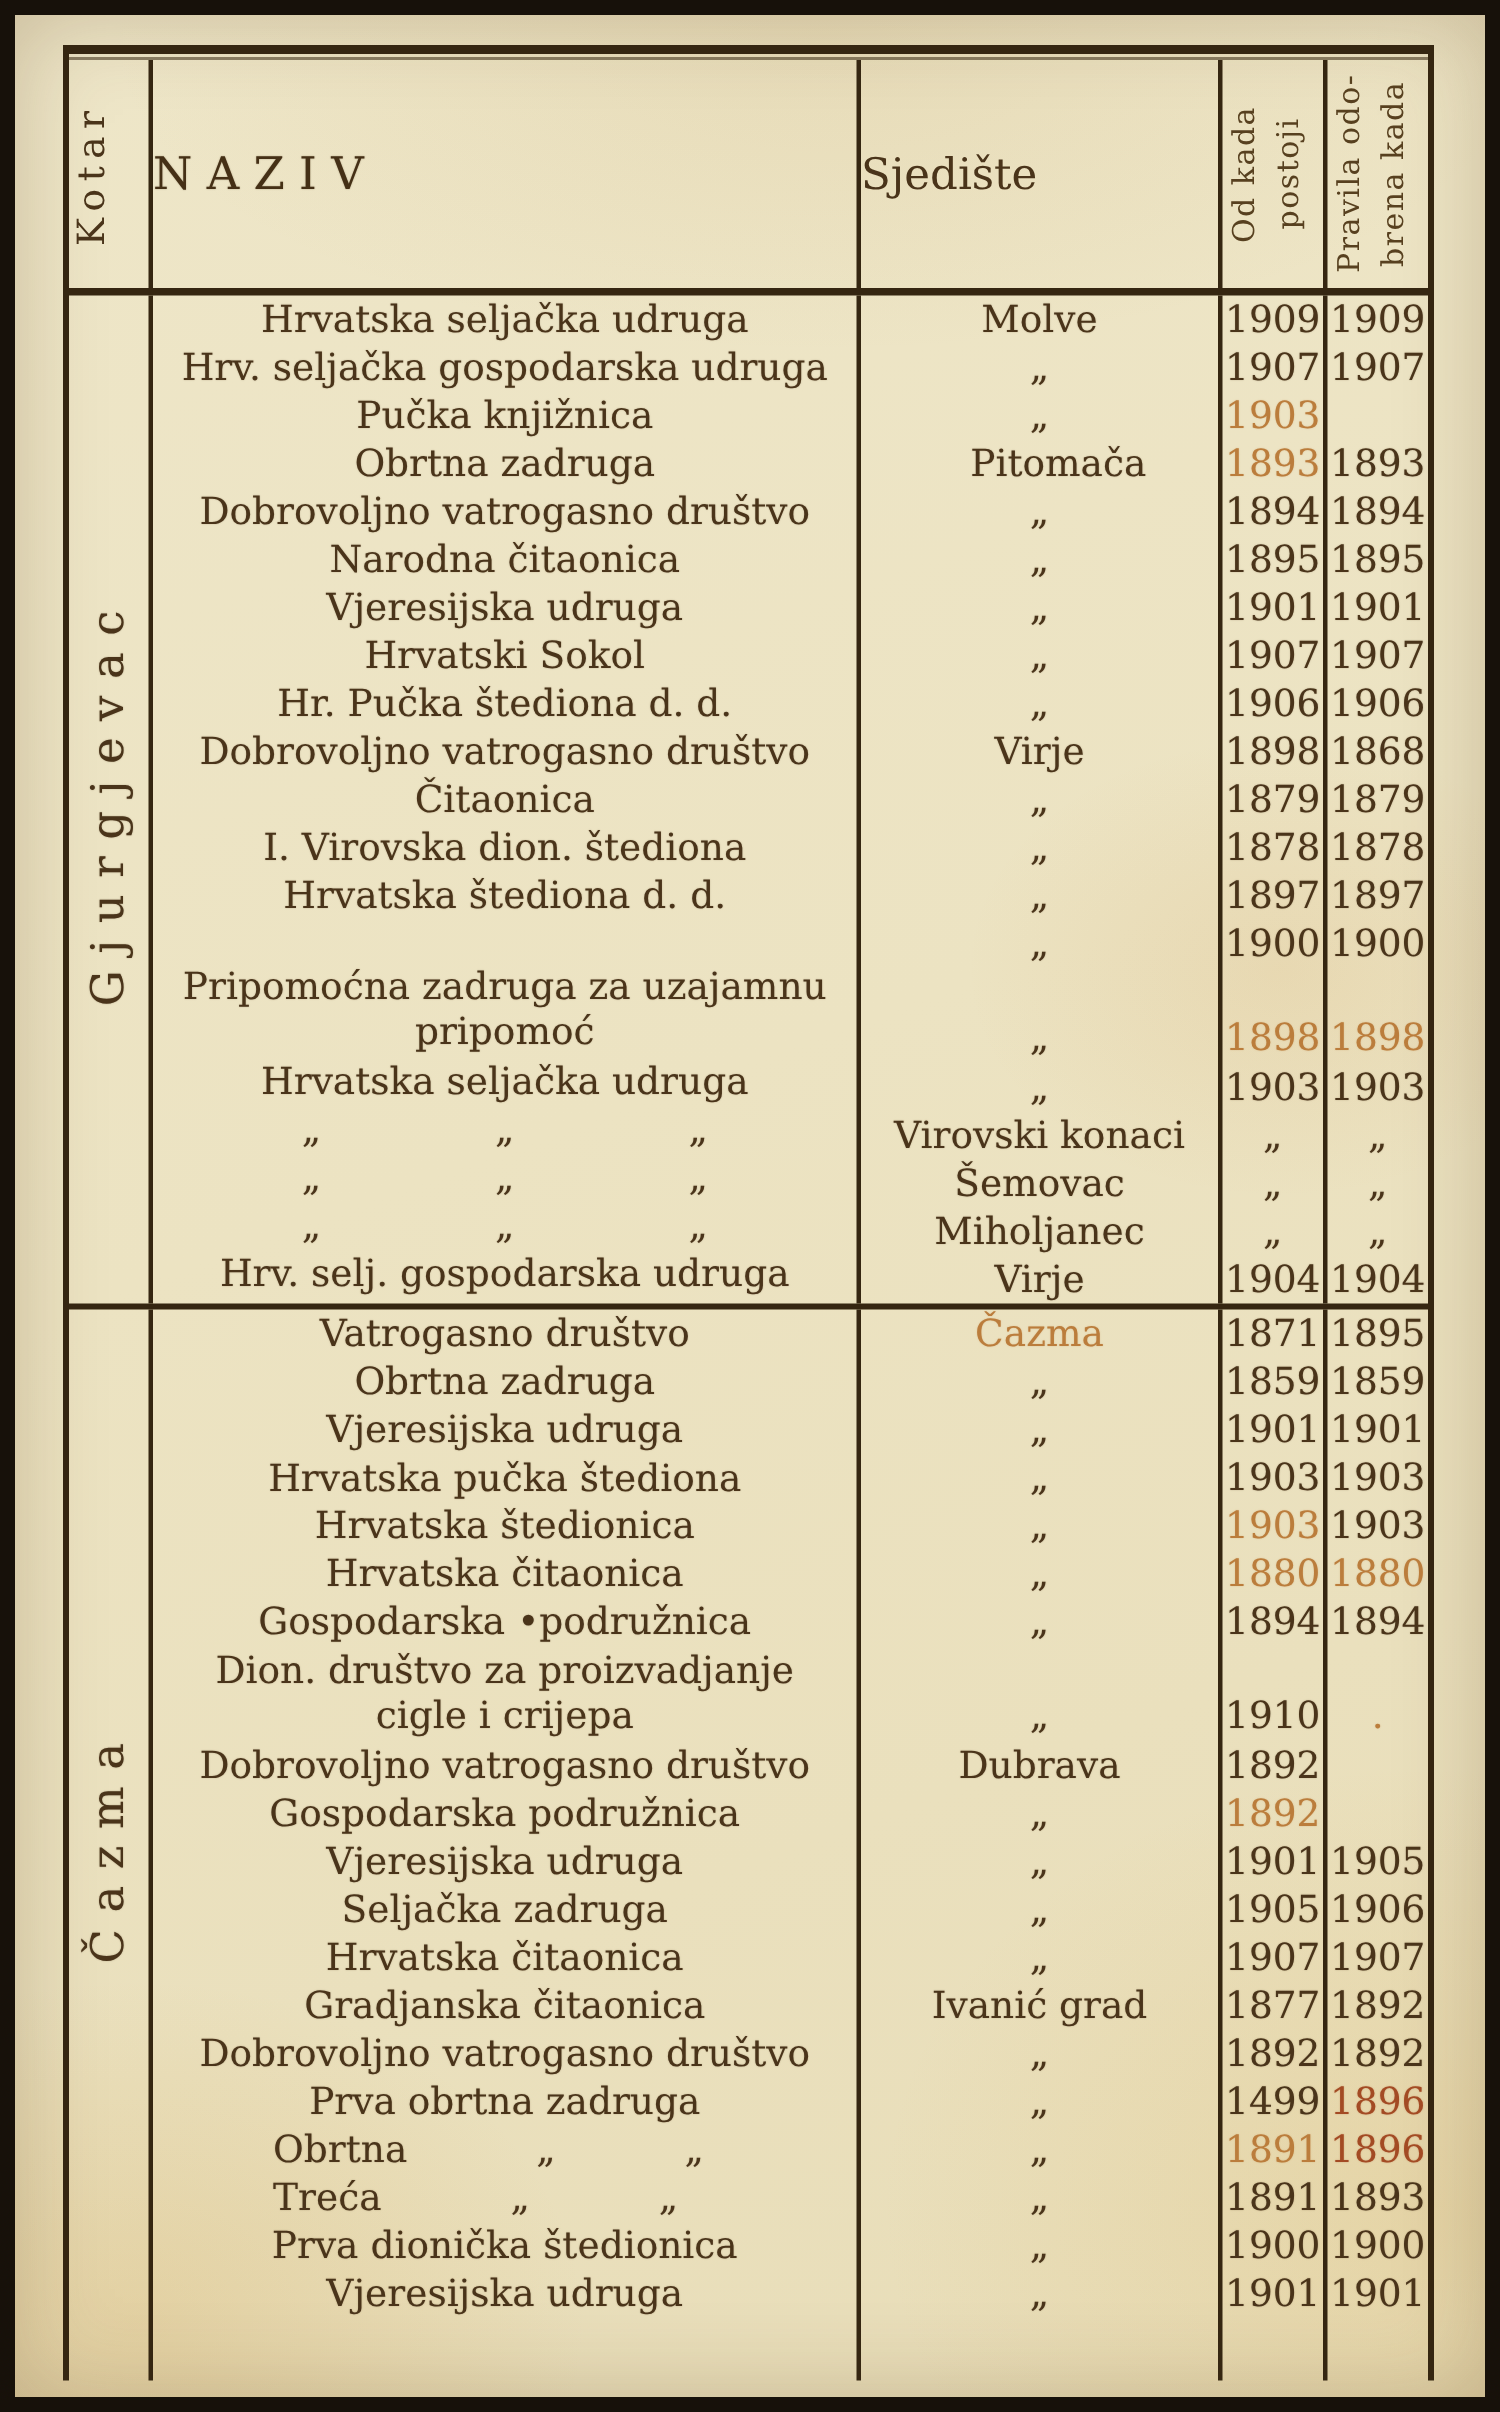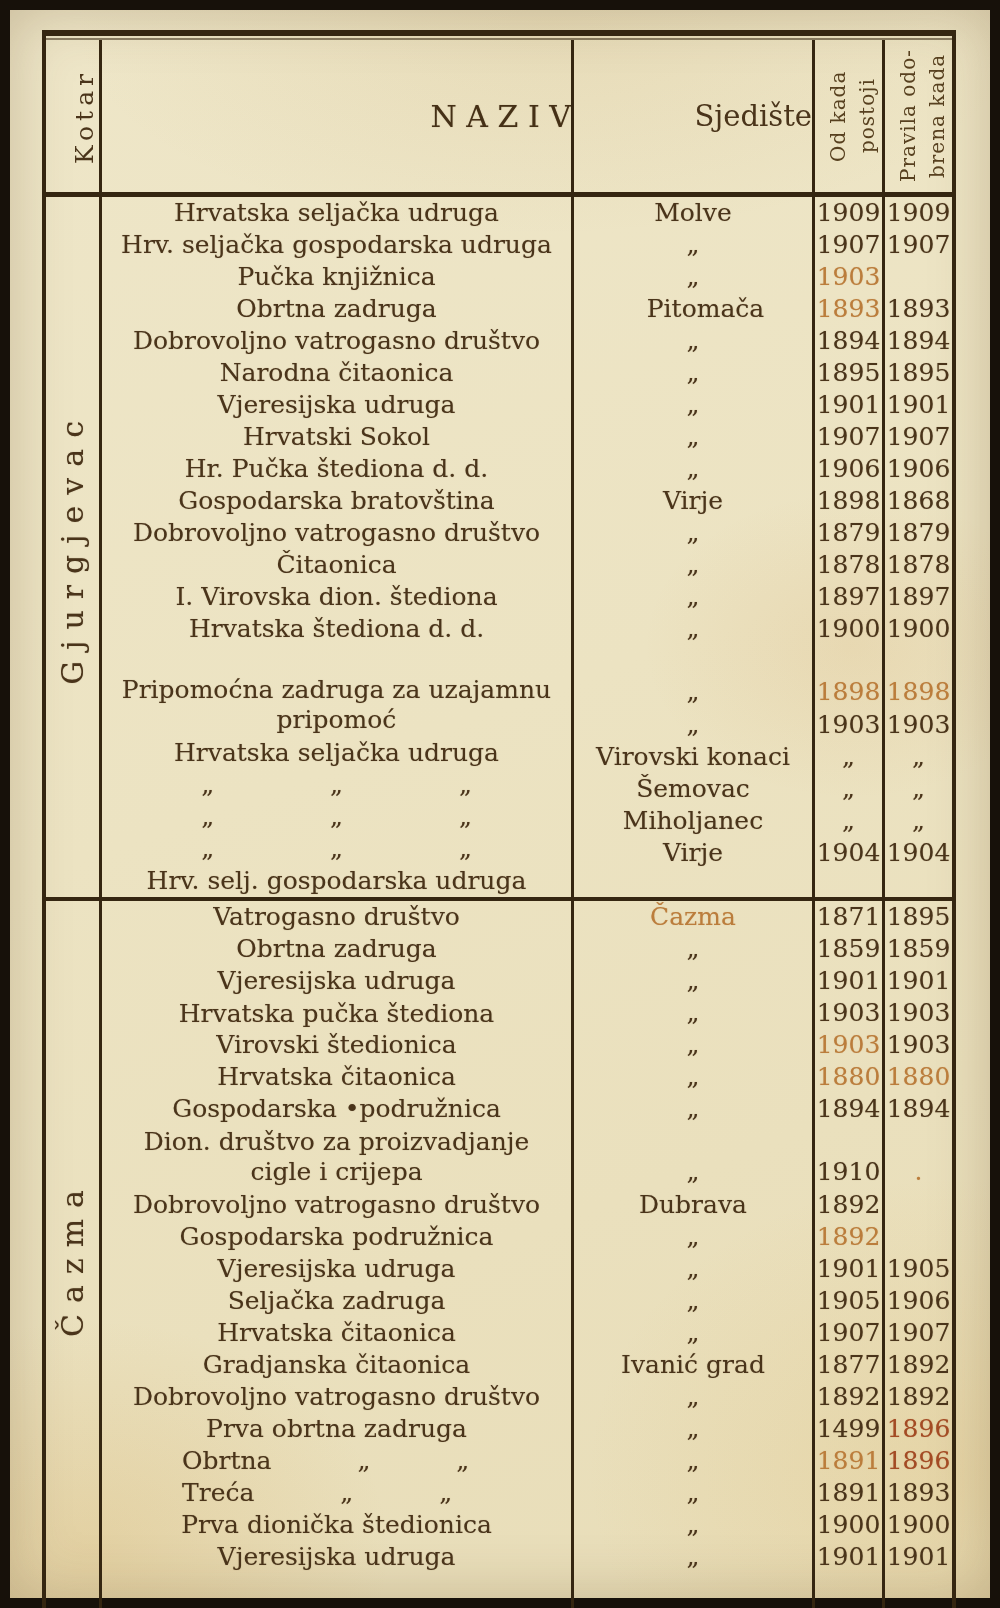--- a/index.html
+++ b/index.html
@@ -33,21 +33,21 @@
     border-right:4px solid var(--line);
     border-top:6px solid var(--line);
     box-sizing:border-box;
   }
   .table::before{ 
     content:"";display:block;height:2px;margin-top:2px;
     background:rgba(58,42,18,.55);
   }
   .grid{display:grid;grid-template-columns:53px 472px 241px 70px 70px;}
   .header{min-height:152px;border-bottom:5px solid var(--line);}
-  .hcell{display:flex;align-items:center;justify-content:flex-end;color:var(--ink);}
+  .hcell{display:flex;align-items:center;justify-content:flex-start;color:var(--ink);}
   .hcell + .hcell{border-left:3px solid var(--line);}
   .vtext{writing-mode:vertical-rl;transform:rotate(180deg);}
   .kotar-head{font-size:25px;letter-spacing:5px;}
   .naziv-head{font-size:30px;color:#453016;text-shadow:0 0 1px rgba(70,50,25,.45);}
   .sjediste-head{font-size:29px;}
   .vhead{height:140px;font-size:20px;line-height:1.45;letter-spacing:1px;text-align:center;color:var(--ink-soft);}
   .section{position:relative;}
   .sec1{min-height:672px;}
   .sec2{min-height:714px;border-top:4px solid var(--line);}
   .col{display:flex;flex-direction:column;box-sizing:border-box;}
@@ -117,23 +117,20 @@
           <div class="cell" style="height: 32px;">
             <span>Vjeresijska udruga</span>
           </div>
           <div class="cell" style="height: 32px;">
             <span>Hrvatski Sokol</span>
           </div>
           <div class="cell" style="height: 32px;">
             <span>Hr. Pučka štediona d. d.</span>
           </div>
           <div class="cell" style="height: 32px;">
-            <span>Gospodarska bratovština</span>
-          </div>
-          <div class="cell" style="height: 32px;">
             <span>Dobrovoljno vatrogasno društvo</span>
           </div>
           <div class="cell" style="height: 32px;">
             <span>Čitaonica</span>
           </div>
           <div class="cell" style="height: 32px;">
             <span>I. Virovska dion. štediona</span>
           </div>
           <div class="cell" style="height: 32px;">
             <span>Hrvatska štediona d. d.</span>
@@ -237,21 +234,21 @@
           <div class="cell" style="height: 32px;">
             <span>Obrtna zadruga</span>
           </div>
           <div class="cell" style="height: 32px;">
             <span>Vjeresijska udruga</span>
           </div>
           <div class="cell" style="height: 32px; justify-content: flex-end;">
             <span>Hrvatska pučka štediona</span>
           </div>
           <div class="cell" style="height: 32px;">
-            <span>Virovski štedionica</span>
+            <span>Hrvatska štedionica</span>
           </div>
           <div class="cell" style="height: 32px;">
             <span>Hrvatska čitaonica</span>
           </div>
           <div class="cell" style="height: 32px;">
             <span>Gospodarska •podružnica</span>
           </div>
           <div class="cell" style="height: 64px;">
             <span>Dion. društvo za proizvadjanje</span>
             <span>cigle i crijepa</span>

